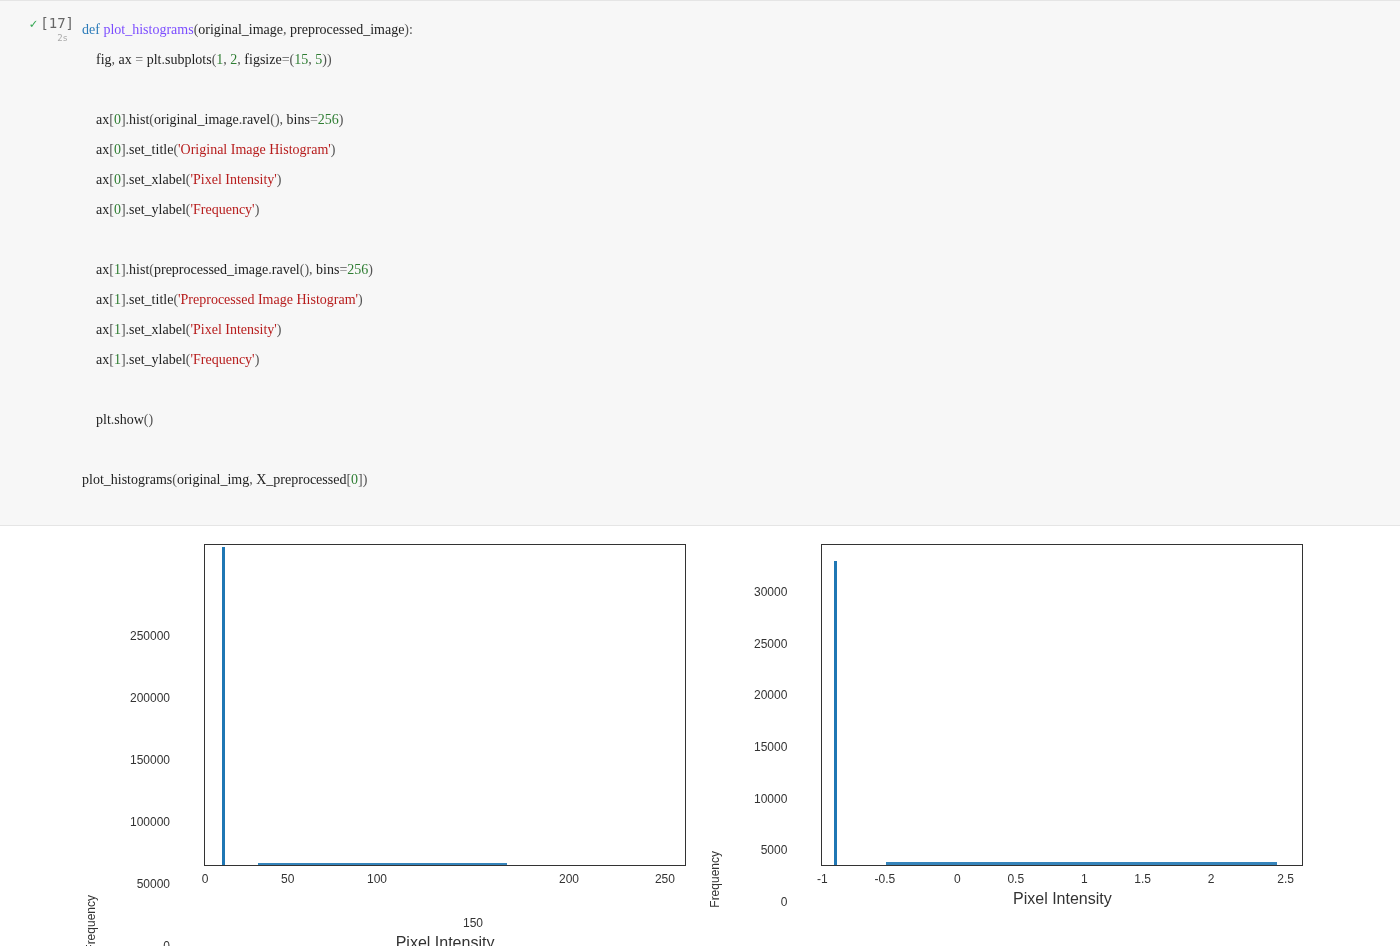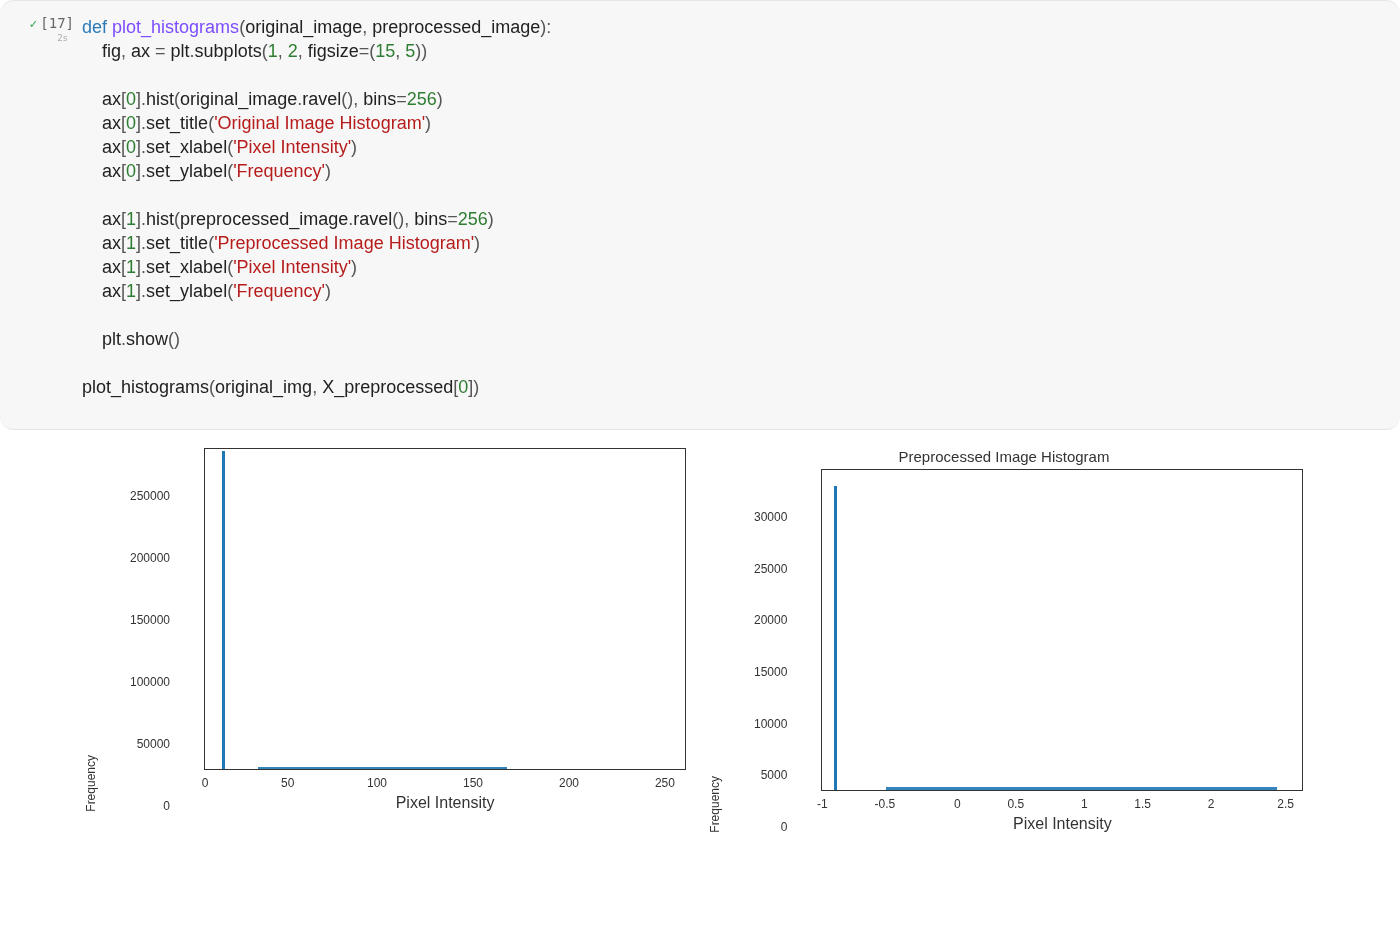--- a/index.html
+++ b/index.html
@@ -1,22 +1,22 @@
 <!DOCTYPE html>
 <html><head>
 <meta charset="utf-8">
 <style>
   html,body{margin:0;padding:0;background:#fff;font-family:Arial,Helvetica,sans-serif;color:#333;}
   .page{width:1400px;background:#fff;}
-  .cell{display:flex;align-items:flex-start;background:#f7f7f7;padding:14px 20px 30px 6px;border-top:1px solid #e5e5e5;border-bottom:1px solid #e5e5e5;border-radius:14px;}
+  .cell{display:flex;align-items:flex-start;background:#f7f7f7;padding:14px 20px 30px 6px;border-top:1px solid #e5e5e5;border-bottom:1px solid #e5e5e5;}
   .gutter{width:68px;flex:none;text-align:right;padding-right:8px;font-family:Menlo,Consolas,monospace;font-size:14px;color:#388e3c;position:relative;}
   .gutter .check{color:#34a853;font-size:13px;display:inline-block;margin-right:3px;}
   .gutter .count{color:#666;}
   .gutter .timing{font-size:9px;color:#aaa;display:block;margin-top:2px;margin-right:6px;}
-  pre.code{margin:0;font-family:Liberation Sans, sans-serif;font-size:18px;line-height:24px;white-space:pre;color:#222;}
+  pre.code{margin:0;font-family:Liberation Serif, serif;font-size:14px;line-height:30px;white-space:pre;color:#222;}
   .tok-kw{color:#2b7bb9;}
   .tok-fn{color:#7c4dff;}
   .tok-str{color:#b71c1c;}
   .tok-num{color:#2e7d32;}
   .tok-par{color:#555;}
   .output{padding:18px 0 8px 80px;}
   .figrow{display:flex;gap:24px;}
   .plot{width:600px;}
   .plot-title{text-align:center;font-size:15px;color:#333;margin-bottom:4px;}
   .plot-body{display:flex;align-items:flex-end;gap:28px;}
@@ -74,31 +74,30 @@
             </div>
         <div class="axes-wrap">
           <div class="axes" id="axes0">
                 <div class="bar" style="left: 16.7778px; width: 3px; height: 317.538px;"></div>
                 <div class="low" style="left: 53.3333px; width: 248.889px; height: 2.46154px;"></div>
               </div>
           <div class="xaxis" id="xaxis0">
                 <span style="position: relative;">0</span>
                 <span style="position: relative;">50</span>
                 <span style="position: relative;">100</span>
-                <span style="position: relative;">150</span>
+                <span style="position: relative; margin-top: 44px;">150</span>
                 <span style="position: relative;">200</span>
                 <span style="position: relative;">250</span>
               </div>
           <div class="xlabel">Pixel Intensity</div>
         </div>
       </div>
     </div>
 
     <div class="plot">
-      <div class="plot-title">Preprocessed Image Histogram</div>
       <div class="plot-body">
         <div class="ylabel">Frequency</div>
         <div class="yaxis" id="yaxis1">
               <span>30000</span>
               <span>25000</span>
               <span>20000</span>
               <span>15000</span>
               <span>10000</span>
               <span>5000</span>
               <span>0</span>

